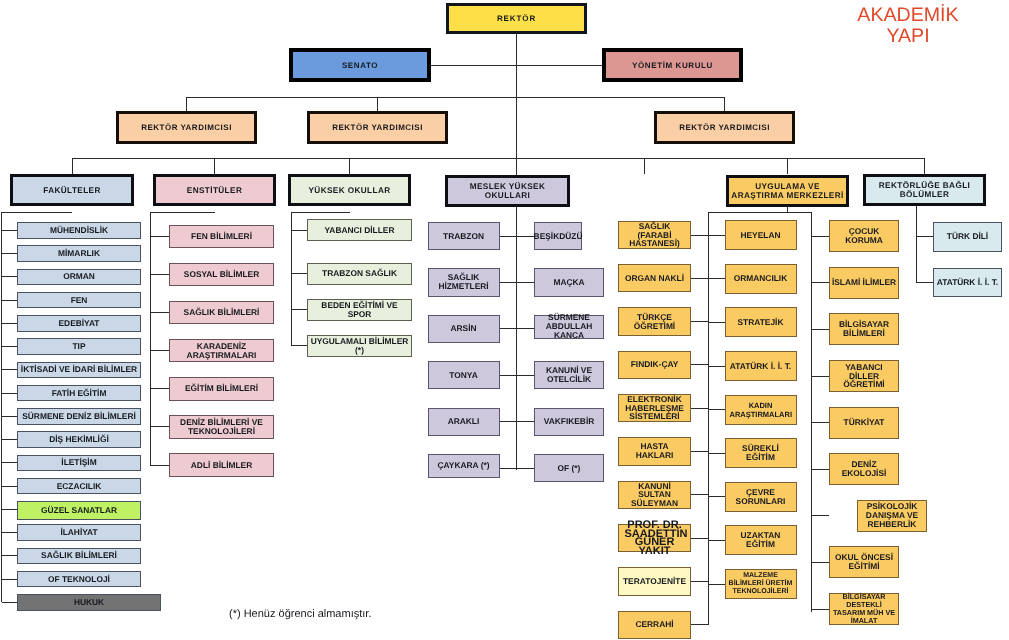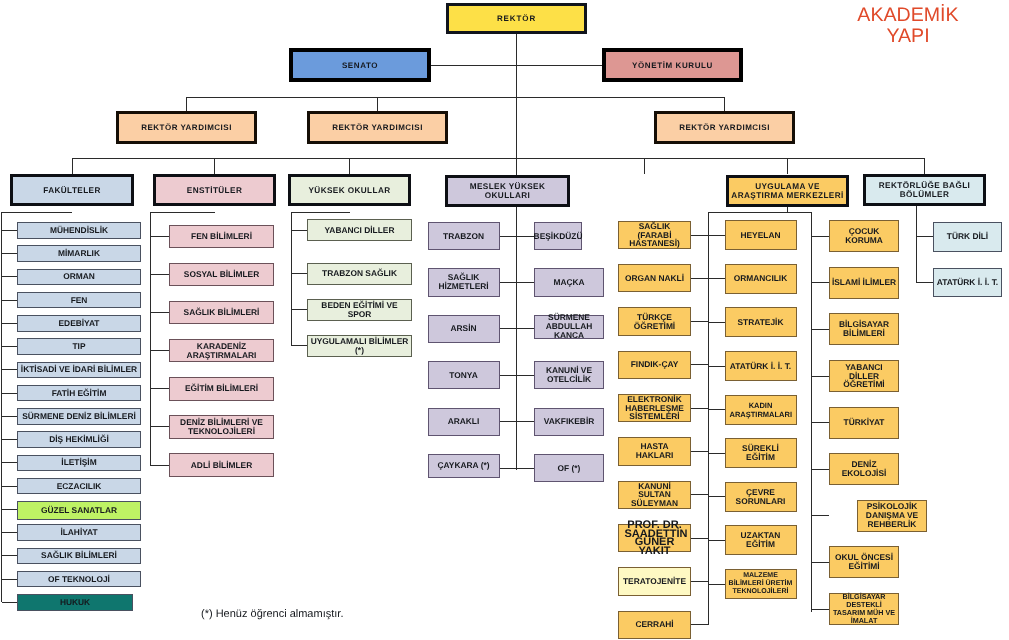--- a/index.html
+++ b/index.html
@@ -16,21 +16,21 @@
   .lvl2{border:4px solid #000000;font-size:8px;letter-spacing:.6px;}
   .lvl3{border:3px solid #150e06;font-size:8px;letter-spacing:.5px;}
   .hdr{border:3px solid #0d0f14;font-size:8.2px;letter-spacing:.4px;line-height:9.4px;}
   .item{border:1.5px solid #4a5160;font-size:8.4px;letter-spacing:0px;}
   .bw{border-color:#7a6033;}
   .bp{border-color:#5f5470;}
   .bg{border-color:#5b6050;}
   .br{border-color:#6b5159;}
   #title{position:absolute;text-align:center;font-weight:normal;
          font-size:19.6px;line-height:20.8px;}
-  #footnote{position:absolute;font-size:11px;color:#15181d;line-height:11px;}
+  #footnote{position:absolute;font-size:11px;color:#15181d;line-height:11px;margin-left:28px;}
 </style>
 </head>
 <body>
 
 <div id="chart">
 <svg id="links" width="1009" height="640">
       <g stroke="#2b2b2b" fill="none" shape-rendering="crispEdges">
         <line x1="516.5" y1="34" x2="516.5" y2="175" stroke-width="1.1"></line>
         <line x1="431" y1="65" x2="602" y2="65" stroke-width="1.0"></line>
         <line x1="186.5" y1="97" x2="724.5" y2="97" stroke-width="1.0"></line>
@@ -206,21 +206,21 @@
     </div>
 <div class="box item " style="left:17px;top:524.2px;width:124px;height:16.5px;background:#C9D7E7;">
       <span>İLAHİYAT</span>
     </div>
 <div class="box item " style="left:17px;top:547.5px;width:124px;height:16.5px;background:#C9D7E7;">
       <span>SAĞLIK BİLİMLERİ</span>
     </div>
 <div class="box item " style="left:17px;top:570.8px;width:124px;height:16.5px;background:#C9D7E7;">
       <span>OF TEKNOLOJİ</span>
     </div>
-<div class="box item " style="left:17px;top:594.0px;width:116px;height:16.5px;background:#0f766e;">
+<div class="box item " style="left:17px;top:594.0px;width:144px;height:16.5px;background:#737373;">
       <span>HUKUK</span>
     </div>
 <div class="box item br" style="left:169px;top:224.5px;width:105px;height:23.5px;background:#EDCBD0;">
       <span>FEN BİLİMLERİ</span>
     </div>
 <div class="box item br" style="left:169px;top:262.6px;width:105px;height:23.5px;background:#EDCBD0;">
       <span>SOSYAL BİLİMLER</span>
     </div>
 <div class="box item br" style="left:169px;top:300.8px;width:105px;height:23.5px;background:#EDCBD0;">
       <span>SAĞLIK BİLİMLERİ</span>

